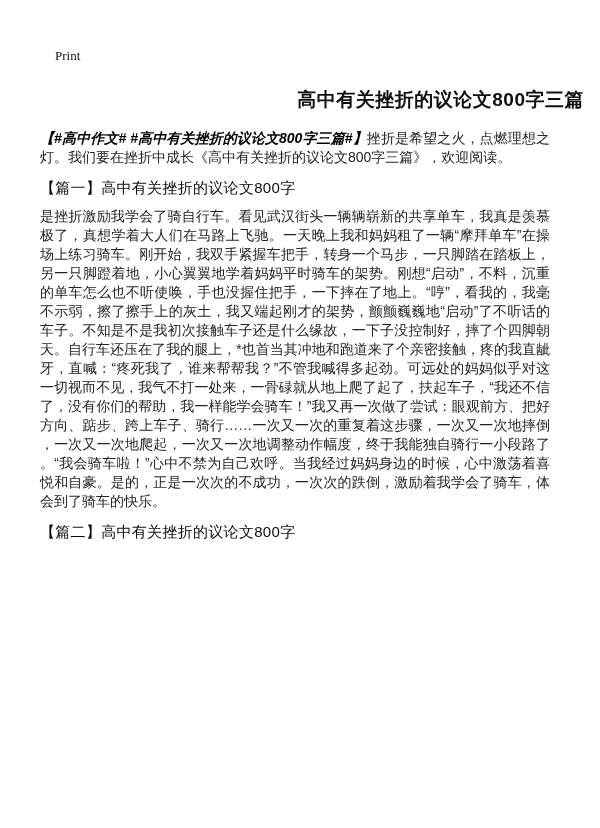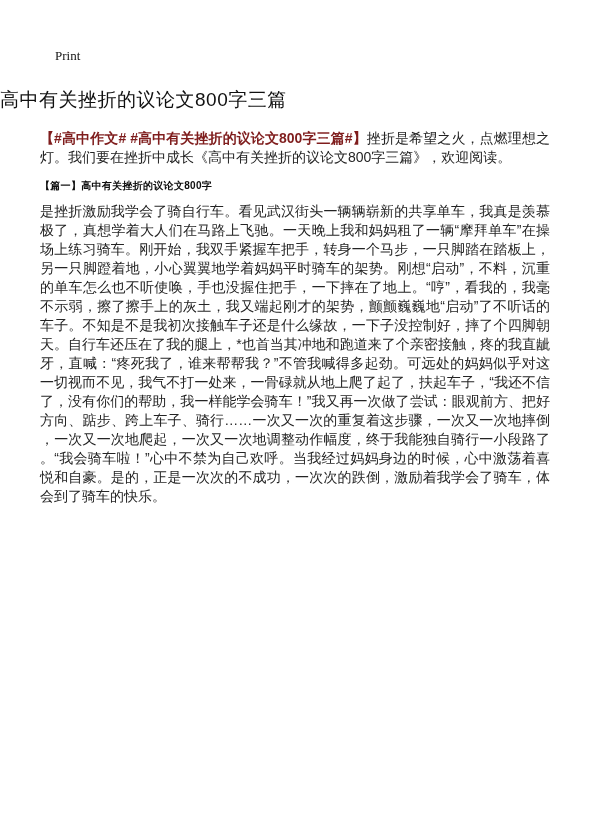--- a/index.html
+++ b/index.html
@@ -16,45 +16,45 @@
   .print-link {
     display: inline-block;
     margin: 48px 0 0 55px;
     font-family: "Liberation Serif", "DejaVu Serif", serif;
     font-size: 13px;
     color: #141414;
     text-decoration: none;
     cursor: pointer;
   }
   .doc-title {
-    margin: 23px 8px 0 0;
-    text-align: left;
+    margin: 23px 16px 0 0;
+    text-align: right;
     font-size: 19px;
-    font-weight: 400;
+    font-weight: 700;
     color: #101010;
     letter-spacing: 0.5px;
   }
   .content {
     margin: 16px 50px 0 40px;
   }
   .para {
     margin: 0 0 12px 0;
     font-size: 14px;
     line-height: 19px;
     color: #242424;
     text-align: justify;
     word-break: break-all;
     overflow-wrap: anywhere;
     line-break: anywhere;
   }
-  .para strong { color: #7f1d1d; }
+  .para strong { color: #000000; font-style: italic; }
   .section-heading {
     margin: 12px 0 9px 0;
-    font-size: 10px;
-    font-weight: 700;
+    font-size: 15px;
+    font-weight: 400;
     color: #0d0d0d;
     letter-spacing: 0.3px;
   }
 </style>
 </head>
 <body>
 
 <div class="page">
 
   <a class="print-link">Print</a>
@@ -65,15 +65,16 @@
 
     <p class="para"><strong>【#高中作文# #高中有关挫折的议论文800字三篇#】</strong><span>挫折是希望之火，点燃理想之灯。我们要在挫折中成长《高中有关挫折的议论文800字三篇》，欢迎阅读。</span></p>
 
     <h2 class="section-heading">【篇一】高中有关挫折的议论文800字</h2>
 
 
     <p class="para">是挫折激励我学会了骑自行车。看见武汉街头一辆辆崭新的共享单车，我真是羡慕极了，真想学着大人们在马路上飞驰。一天晚上我和妈妈租了一辆“摩拜单车”在操场上练习骑车。刚开始，我双手紧握车把手，转身一个马步，一只脚踏在踏板上，另一只脚蹬着地，小心翼翼地学着妈妈平时骑车的架势。刚想“启动”，不料，沉重的单车怎么也不听使唤，手也没握住把手，一下摔在了地上。“哼”，看我的，我毫不示弱，擦了擦手上的灰土，我又端起刚才的架势，颤颤巍巍地“启动”了不听话的车子。不知是不是我初次接触车子还是什么缘故，一下子没控制好，摔了个四脚朝天。自行车还压在了我的腿上，*也首当其冲地和跑道来了个亲密接触，疼的我直龇牙，直喊：“疼死我了，谁来帮帮我？”不管我喊得多起劲。可远处的妈妈似乎对这一切视而不见，我气不打一处来，一骨碌就从地上爬了起了，扶起车子，“我还不信了，没有你们的帮助，我一样能学会骑车！”我又再一次做了尝试：眼观前方、把好方向、踮步、跨上车子、骑行……一次又一次的重复着这步骤，一次又一次地摔倒，一次又一次地爬起，一次又一次地调整动作幅度，终于我能独自骑行一小段路了。“我会骑车啦！”心中不禁为自己欢呼。当我经过妈妈身边的时候，心中激荡着喜悦和自豪。是的，正是一次次的不成功，一次次的跌倒，激励着我学会了骑车，体会到了骑车的快乐。</p>
 
 
 
+    <h2 class="section-heading">【篇二】高中有关挫折的议论文800字</h2>
 
   </div>
 </div>
 
 </body></html>

